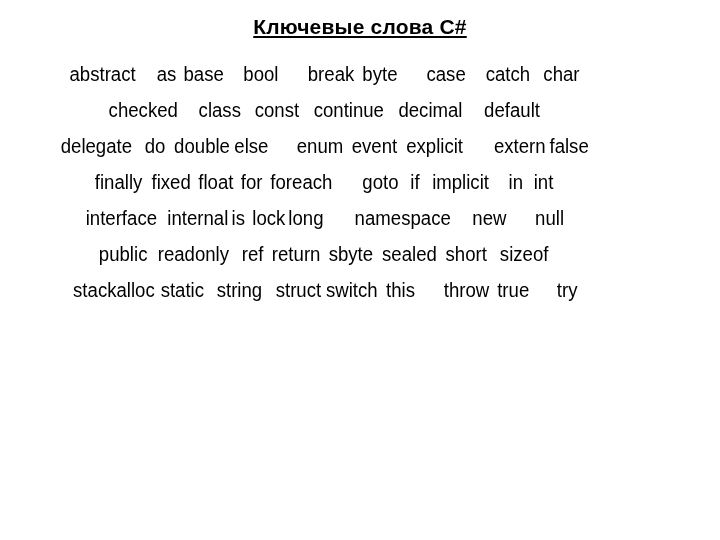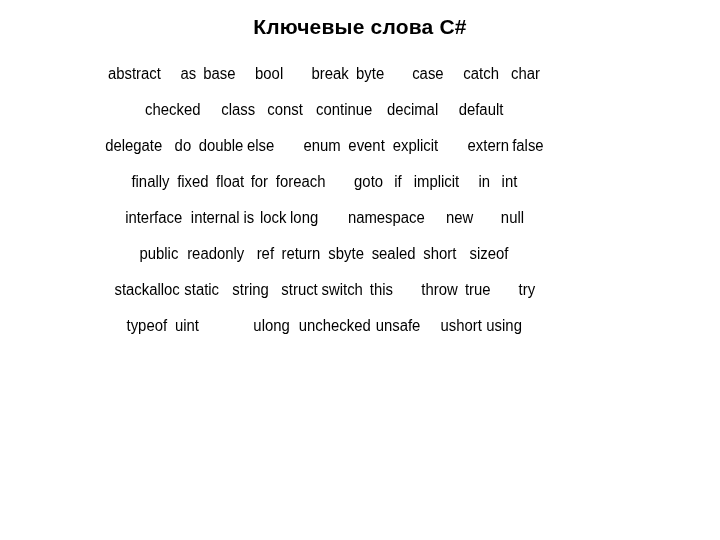--- a/index.html
+++ b/index.html
@@ -24,32 +24,33 @@
     position: absolute;
     top: 14px;
     left: 0;
     width: 720px;
     text-align: center;
     font-size: 21px;
     font-weight: bold;
     letter-spacing: 0.2px;
     line-height: 26px;
     white-space: nowrap;
+    text-decoration: underline;
   }
   #keyword-body {
     position: absolute;
     top: 56px;
     left: 0;
     width: 720px;
   }
   .kw-line {
     display: block;
     width: 648px;
     text-align: center;
-    font-size: 16px;
+    font-size: 20px;
     line-height: 36px;
     height: 36px;
     white-space: nowrap;
     font-weight: normal;
   }
   .kw {
     display: inline-block;
     transform: scaleX(0.93);
     transform-origin: center;
   }
@@ -78,17 +79,16 @@
 
     <div class="kw-line"><span class="kw">finally</span><span class="g-s"></span><span class="kw">fixed</span><span class="g-s"></span><span class="kw">float</span><span class="g-s"></span><span class="kw">for</span><span class="g-s"></span><span class="kw">foreach</span><span class="g-xl"></span><span class="kw">goto</span><span class="g-m"></span><span class="kw">if</span><span class="g-m"></span><span class="kw">implicit</span><span class="g-l"></span><span class="kw">in</span><span class="g-m"></span><span class="kw">int</span></div>
 
     <div class="kw-line"><span class="kw">interface</span><span class="g-s"></span><span class="kw">internal</span><span class="g-xs"></span><span class="kw">is</span><span class="g-s"></span><span class="kw">lock</span><span class="g-xs"></span><span class="kw">long</span><span class="g-xl"></span><span class="kw">namespace</span><span class="g-l"></span><span class="kw">new</span><span class="g-xl"></span><span class="kw">null</span></div>
 
 
     <div class="kw-line"><span class="kw">public</span><span class="g-s"></span><span class="kw">readonly</span><span class="g-m"></span><span class="kw">ref</span><span class="g-s"></span><span class="kw">return</span><span class="g-s"></span><span class="kw">sbyte</span><span class="g-s"></span><span class="kw">sealed</span><span class="g-s"></span><span class="kw">short</span><span class="g-m"></span><span class="kw">sizeof</span></div>
 
     <div class="kw-line"><span class="kw">stackalloc</span><span class="g-xs"></span><span class="kw">static</span><span class="g-m"></span><span class="kw">string</span><span class="g-m"></span><span class="kw">struct</span><span class="g-xs"></span><span class="kw">switch</span><span class="g-s"></span><span class="kw">this</span><span class="g-xl"></span><span class="kw">throw</span><span class="g-s"></span><span class="kw">true</span><span class="g-xl"></span><span class="kw">try</span></div>
 
-    <div class="kw-line"><span class="kw">typeof</span><span class="g-s"></span><span class="kw">uint</span><span class="g-xxl"></span><span class="kw">ulong</span><span class="g-s"></span><span class="kw">unchecked</span><span class="g-xs"></span><span class="kw">unsafe</span><span class="g-l"></span><span class="kw">ushort</span><span class="g-xs"></span><span class="kw">using</span></div>
 
 
   </div>
 </div>
 
 </body></html>

